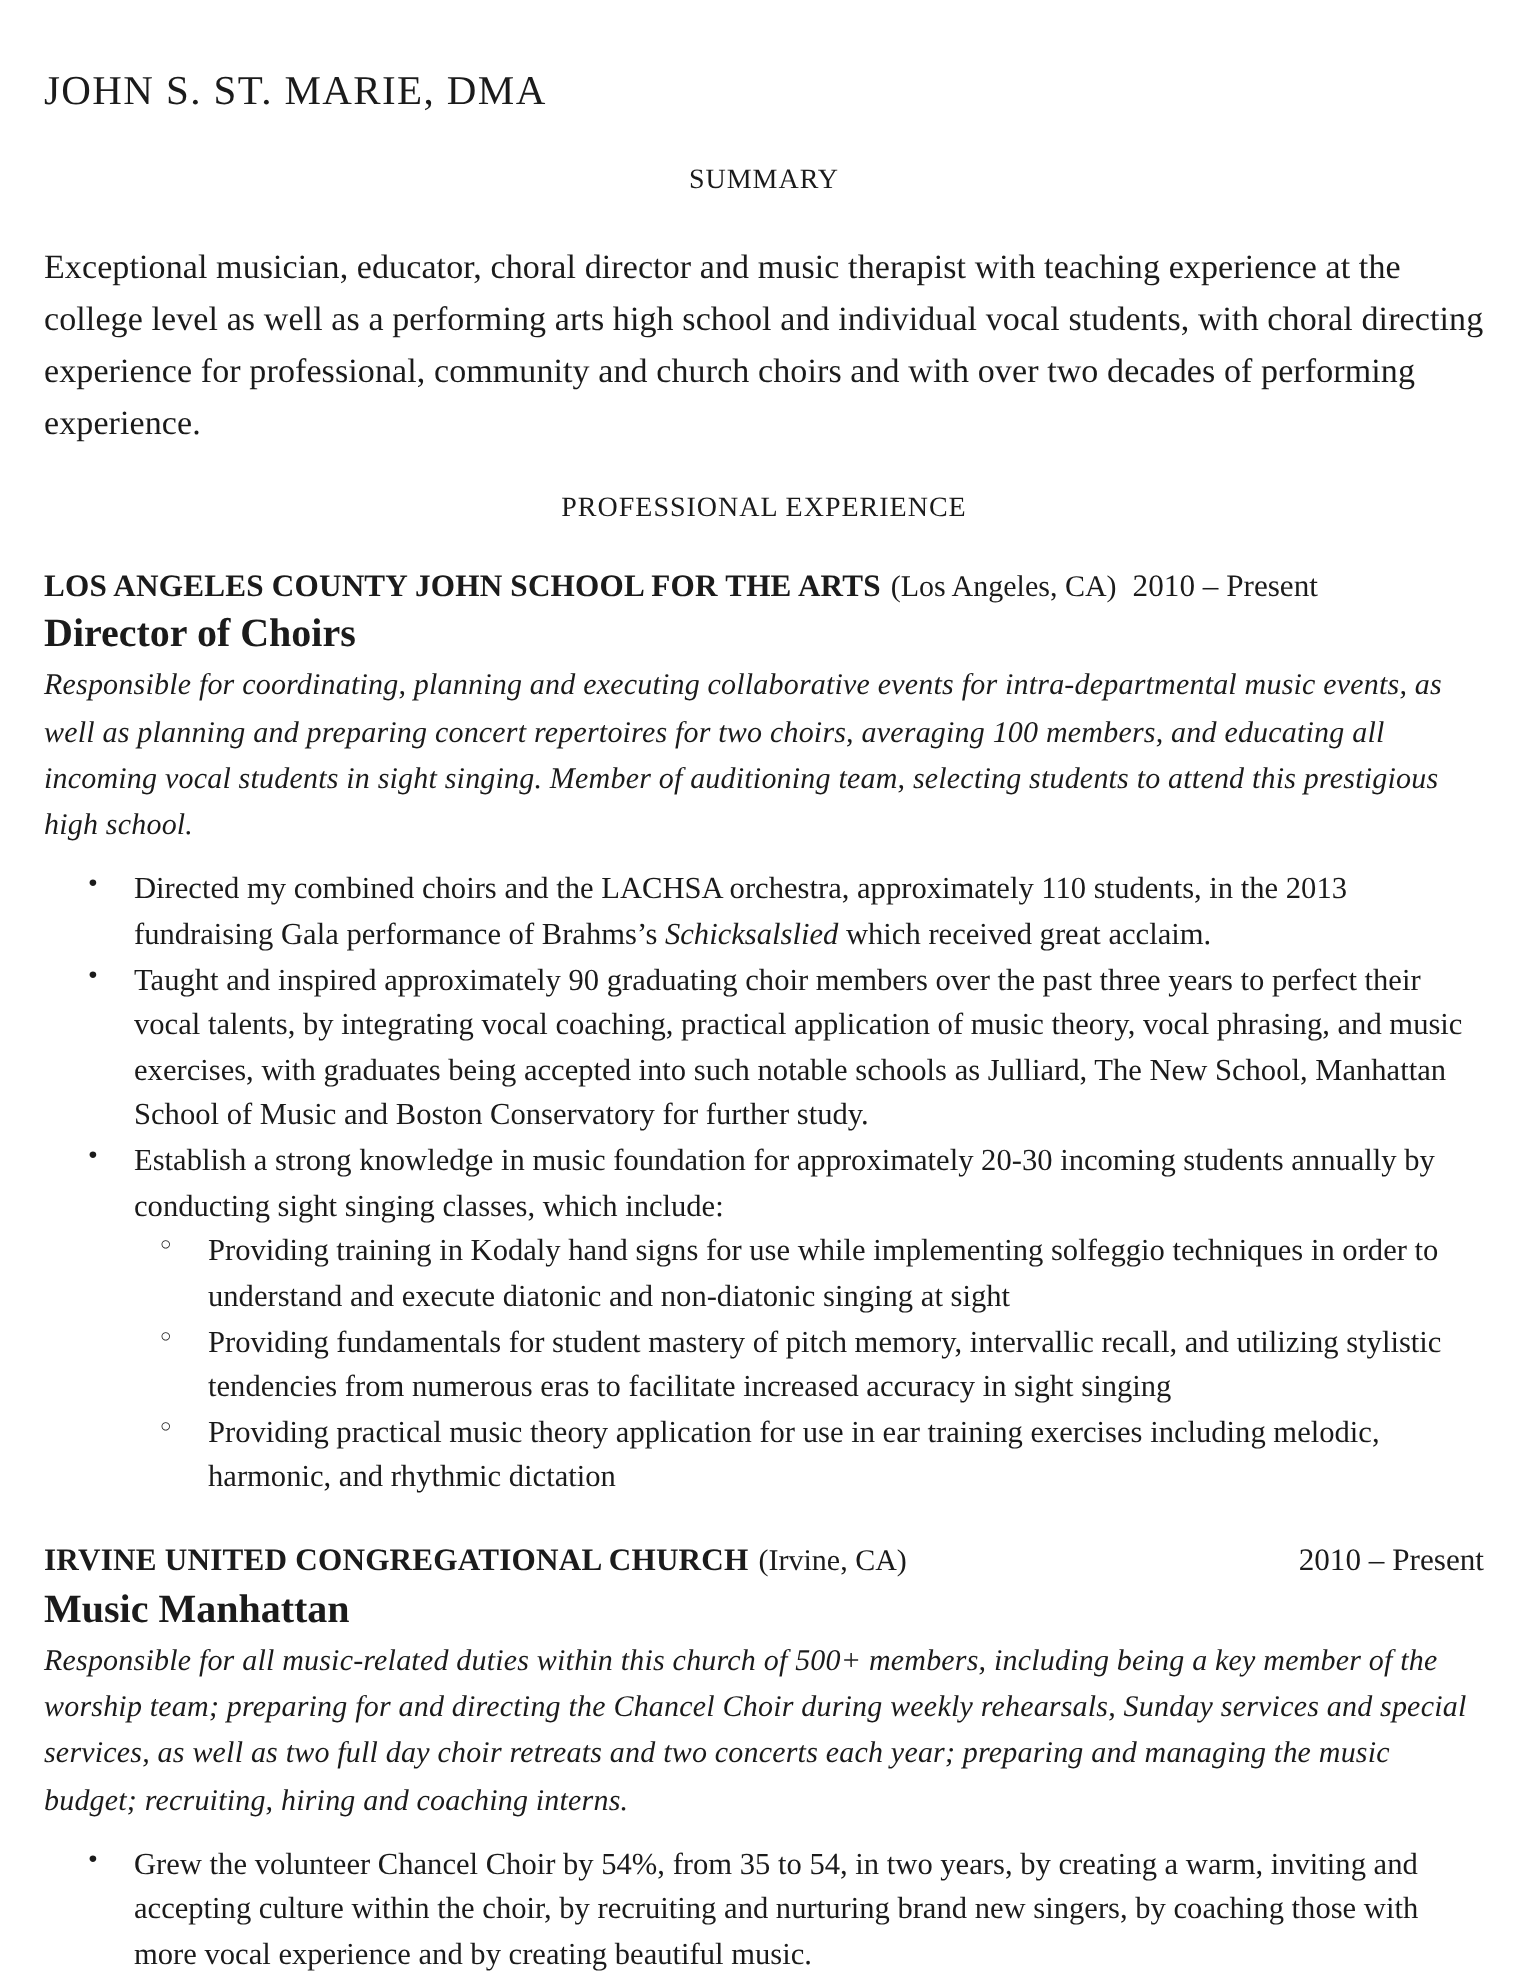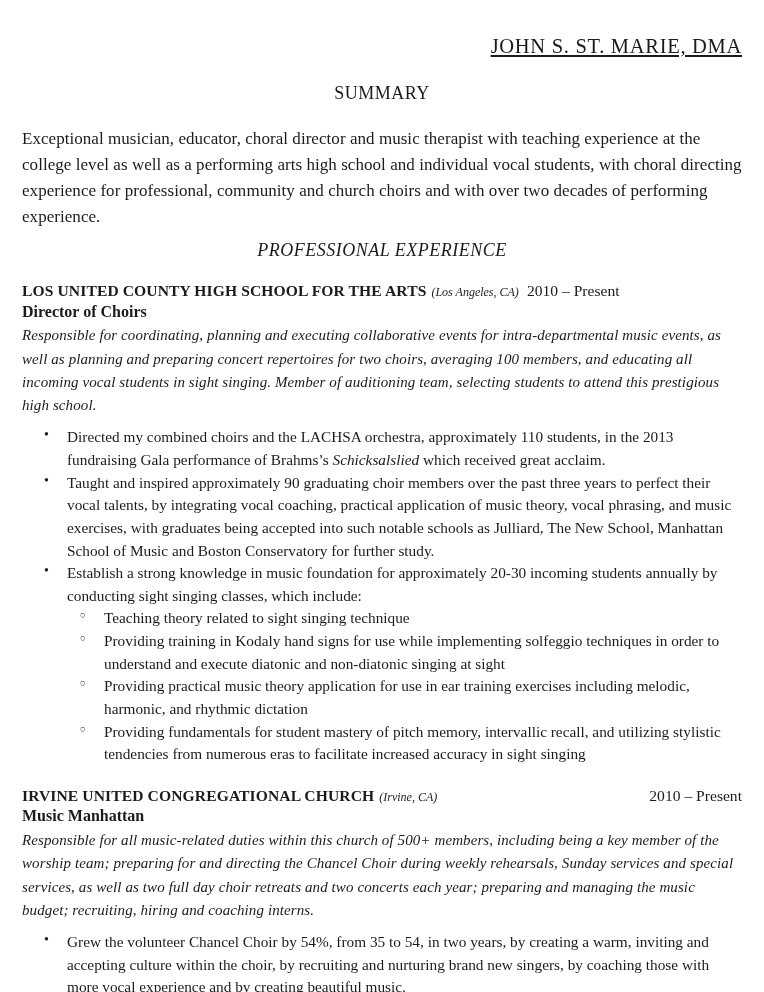--- a/index.html
+++ b/index.html
@@ -17,37 +17,36 @@
   .page {
     width: 764px;
     min-height: 992px;
     box-sizing: border-box;
     padding: 24px 22px 10px 22px;
     position: relative;
   }
 
   
   .doc-title {
-    text-align: right;
+    text-align: left;
     font-size: 20.5px;
     letter-spacing: 0.7px;
     font-weight: 400;
     margin: 10px 0 0 0;
     line-height: 1.2;
-    text-decoration: underline;
   }
   .section-heading {
     text-align: center;
-    font-size: 18px;
+    font-size: 14px;
     letter-spacing: 0.5px;
     font-weight: 400;
     margin: 24px 0 0 0;
     line-height: 1.2;
   }
-  .section-heading.tight { margin-top: 10px; font-style: italic; }
+  .section-heading.tight { margin-top: 22px; }
 
   
   .summary {
     font-size: 17px;
     line-height: 1.52;
     margin: 22px 0 0 0;
     text-align: left;
     letter-spacing: 0.05px;
   }
 
@@ -59,37 +58,36 @@
     font-size: 15.6px;
     line-height: 1.25;
   }
   .job-headline.spread { justify-content: flex-end; }
   .org {
     font-weight: bold;
     letter-spacing: 0.1px;
     white-space: nowrap;
   }
   .loc {
-    font-style: italic;
     font-weight: normal;
     margin-left: 5px;
     white-space: nowrap;
-    font-size: 12px;
+    font-size: 15px;
   }
   .dates {
     font-weight: normal;
     white-space: nowrap;
     margin-left: 8px;
   }
   .dates.right {
     margin-left: auto;
   }
   .job-role {
     font-weight: bold;
-    font-size: 16px;
+    font-size: 20px;
     line-height: 1.3;
     margin-top: 1px;
   }
   .job-desc {
     font-style: italic;
     font-size: 15px;
     line-height: 1.55;
     margin-top: 2px;
     letter-spacing: 0.1px;
   }
@@ -142,41 +140,40 @@
   <h1 class="doc-title">JOHN S. ST. MARIE, DMA</h1>
 
   <h2 class="section-heading">SUMMARY</h2>
 
   <p class="summary">Exceptional musician, educator, choral director and music therapist with teaching experience at the college level as well as a performing arts high school and individual vocal students, with choral directing experience for professional, community and church choirs and with over two decades of performing experience.</p>
 
   <h2 class="section-heading tight">PROFESSIONAL EXPERIENCE</h2>
 
   <div class="job">
     <div class="job-headline">
-      <span class="org">LOS UNITED COUNTY HIGH SCHOOL FOR THE ARTS</span>
+      <span class="org">LOS ANGELES COUNTY JOHN SCHOOL FOR THE ARTS</span>
       <span class="loc">(Los Angeles, CA)</span>
       <span class="dates">2010 – Present</span>
     </div>
     <div class="job-role">Director of Choirs</div>
     <div class="job-desc">Responsible for coordinating, planning and executing collaborative events for intra-departmental music events, as well as planning and preparing concert repertoires for two choirs, averaging 100 members, and educating all incoming vocal students in sight singing.  Member of auditioning team, selecting students to attend this prestigious high school.</div>
 
     <ul class="bullets">
       <li>
         <span>Directed my combined choirs and the LACHSA orchestra, approximately 110 students, in the 2013 fundraising Gala performance of Brahms’s </span><span class="it">Schicksalslied</span><span> which received great acclaim.</span>
       </li>
       <li>
         <span>Taught and inspired approximately 90 graduating choir members over the past three years to perfect their vocal talents, by integrating vocal coaching, practical application of music theory, vocal phrasing, and music exercises, with graduates being accepted into such notable schools as Julliard, The New School, Manhattan School of Music and Boston Conservatory for further study.</span>
       </li>
       <li>
         <span>Establish a strong knowledge in music foundation for approximately 20-30 incoming students annually by conducting sight singing classes, which include:</span>
         <ul class="subbullets">
-          <li><span>Teaching theory related to sight singing technique</span></li>
           <li><span>Providing training in Kodaly hand signs for use while implementing solfeggio techniques in order to understand and execute diatonic and non-diatonic singing at sight</span></li>
+          <li><span>Providing fundamentals for student mastery of pitch memory, intervallic recall, and utilizing stylistic tendencies from numerous eras to facilitate increased accuracy in sight singing</span></li>
           <li><span>Providing practical music theory application for use in ear training exercises including melodic, harmonic, and rhythmic dictation</span></li>
-          <li><span>Providing fundamentals for student mastery of pitch memory, intervallic recall, and utilizing stylistic tendencies from numerous eras to facilitate increased accuracy in sight singing</span></li>
         </ul>
       </li>
     </ul>
   </div>
 
   <div class="job">
     <div class="job-headline spread">
       <span class="org">IRVINE UNITED CONGREGATIONAL CHURCH</span>
       <span class="loc">(Irvine, CA)</span>
       <span class="dates right">2010 – Present</span>

